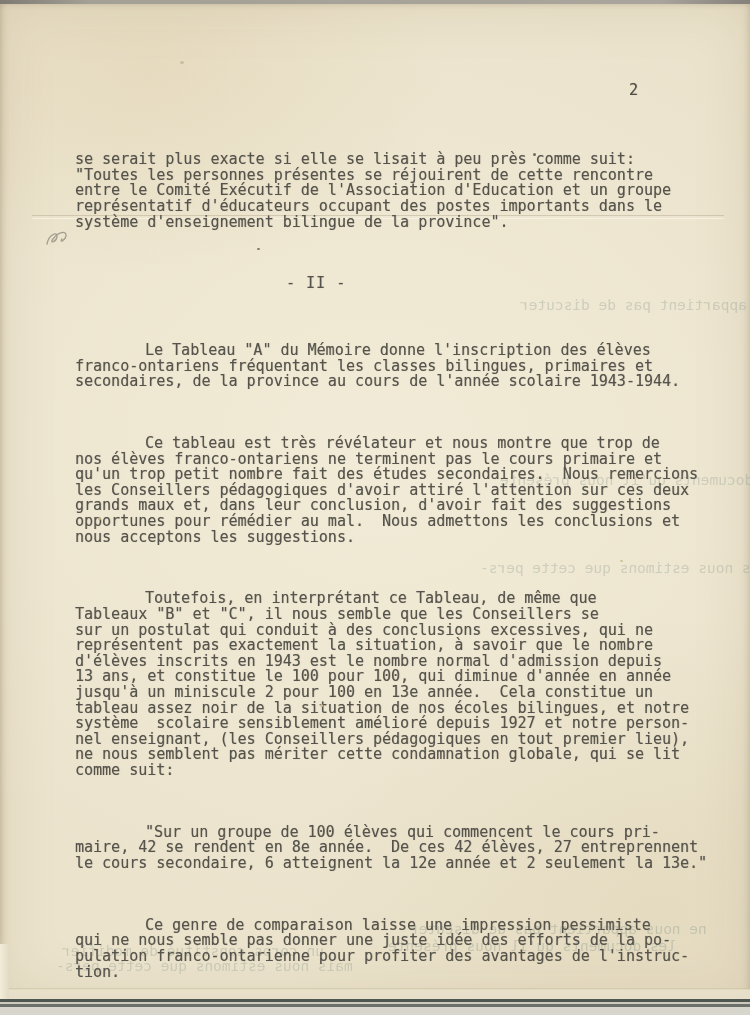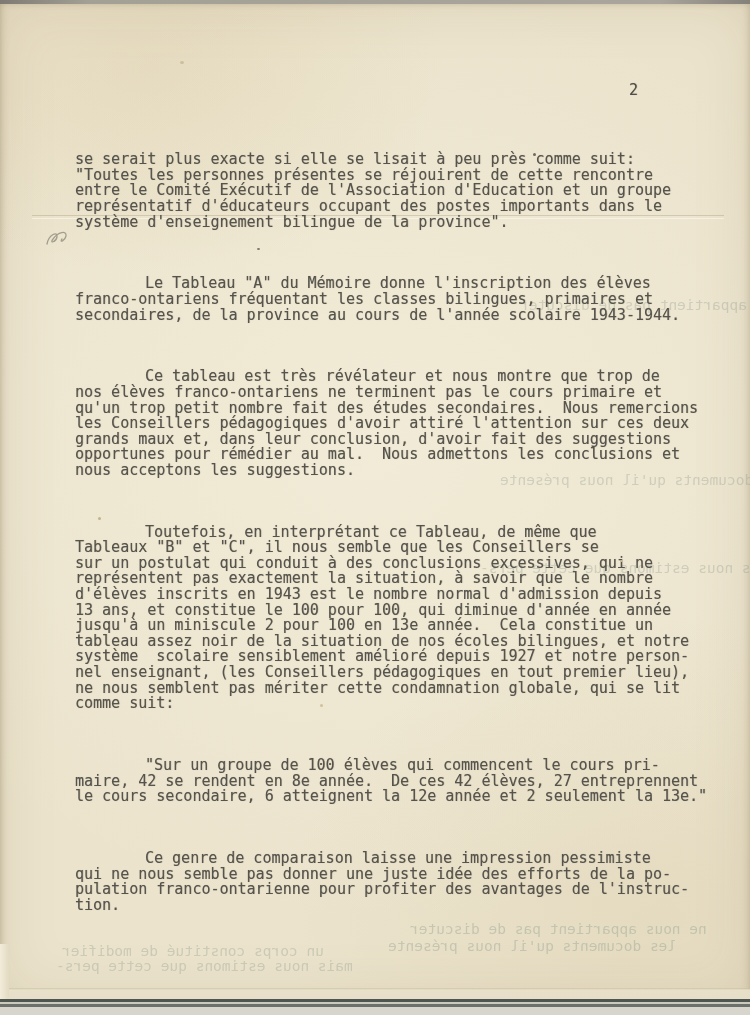--- a/index.html
+++ b/index.html
@@ -83,20 +83,21 @@
   <div class="bleed weak" style="left:520px;top:293px;">ne nous appartient pas de discuter</div>
   <div class="bleed weak" style="left:500px;top:468px;">les documents qu'il nous présente</div>
   <div class="bleed weak" style="left:480px;top:556px;">mais nous estimons que cette pers-</div>
 
   <div class="content">
     <div class="para">se serait plus exacte si elle se lisait à peu près comme suit:
 "Toutes les personnes présentes se réjouirent de cette rencontre
 entre le Comité Exécutif de l'Association d'Education et un groupe
 représentatif d'éducateurs occupant des postes importants dans le
 système d'enseignement bilingue de la province".</div>
+    <div class="heading">- II -</div>
     <div class="para indent">Le Tableau "A" du Mémoire donne l'inscription des élèves
 franco-ontariens fréquentant les classes bilingues, primaires et
 secondaires, de la province au cours de l'année scolaire 1943-1944.</div>
     <div class="para indent">Ce tableau est très révélateur et nous montre que trop de
 nos élèves franco-ontariens ne terminent pas le cours primaire et
 qu'un trop petit nombre fait des études secondaires.  Nous remercions
 les Conseillers pédagogiques d'avoir attiré l'attention sur ces deux
 grands maux et, dans leur conclusion, d'avoir fait des suggestions
 opportunes pour rémédier au mal.  Nous admettons les conclusions et
 nous acceptons les suggestions.</div>

